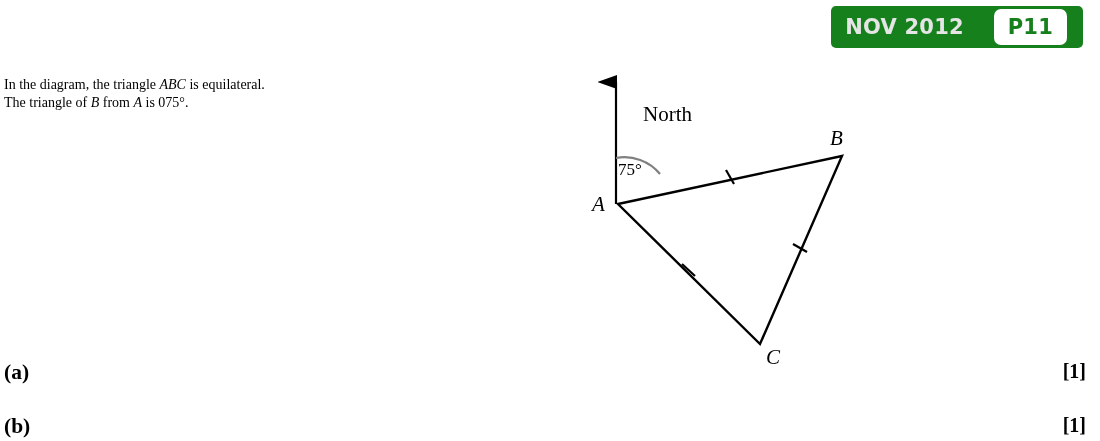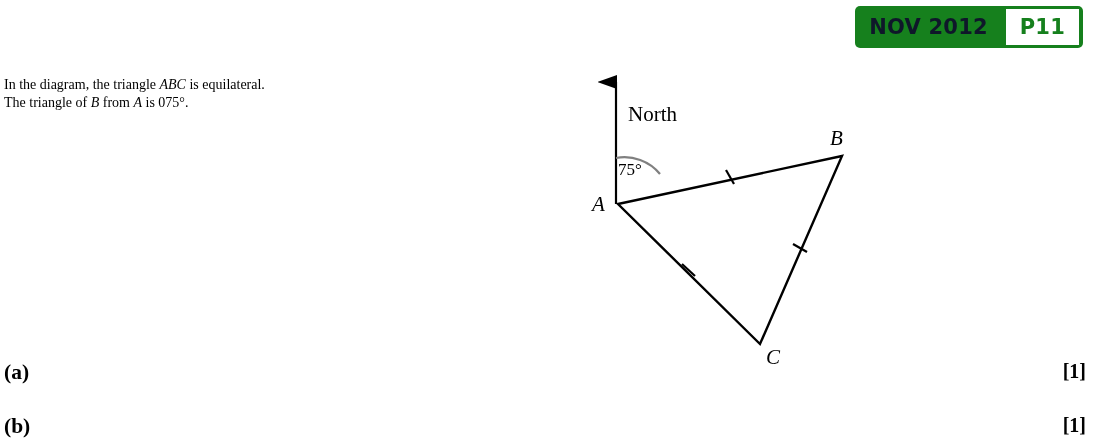--- a/index.html
+++ b/index.html
@@ -29,28 +29,28 @@
     font-family: "DejaVu Sans", sans-serif;
     font-weight: bold;
     font-size: 21px;
     height: 42px;
   }
   .badge-seg {
     display: flex;
     align-items: center;
     justify-content: center;
     padding: 0 14px;
-    color: #0f172a;
+    color: #e5e5e5;
     letter-spacing: 0.2px;
   }
   .badge-seg.white {
     background: #ffffff;
     color: #16801d;
-    margin: 3px 4px;
-    border-radius: 0;
+    margin: 3px 16px;
+    border-radius: 7px;
   }
 
   
   .stem {
     position: absolute;
     left: 4px;
     top: 76px;
     font-size: 14px;
     line-height: 1.32;
     width: 520px;
@@ -93,20 +93,21 @@
   .diagram svg { display: block; }
   .lbl {
     position: absolute;
     font-family: "Liberation Serif", serif;
     font-style: italic;
     font-size: 21px;
   }
   .lbl-north {
     font-style: normal;
     font-size: 21px;
+    margin-left: 15px;
   }
   .lbl-angle {
     font-style: normal;
     font-size: 17px;
   }
 </style>
 </head>
 <body>
 
 <div class="badge">

